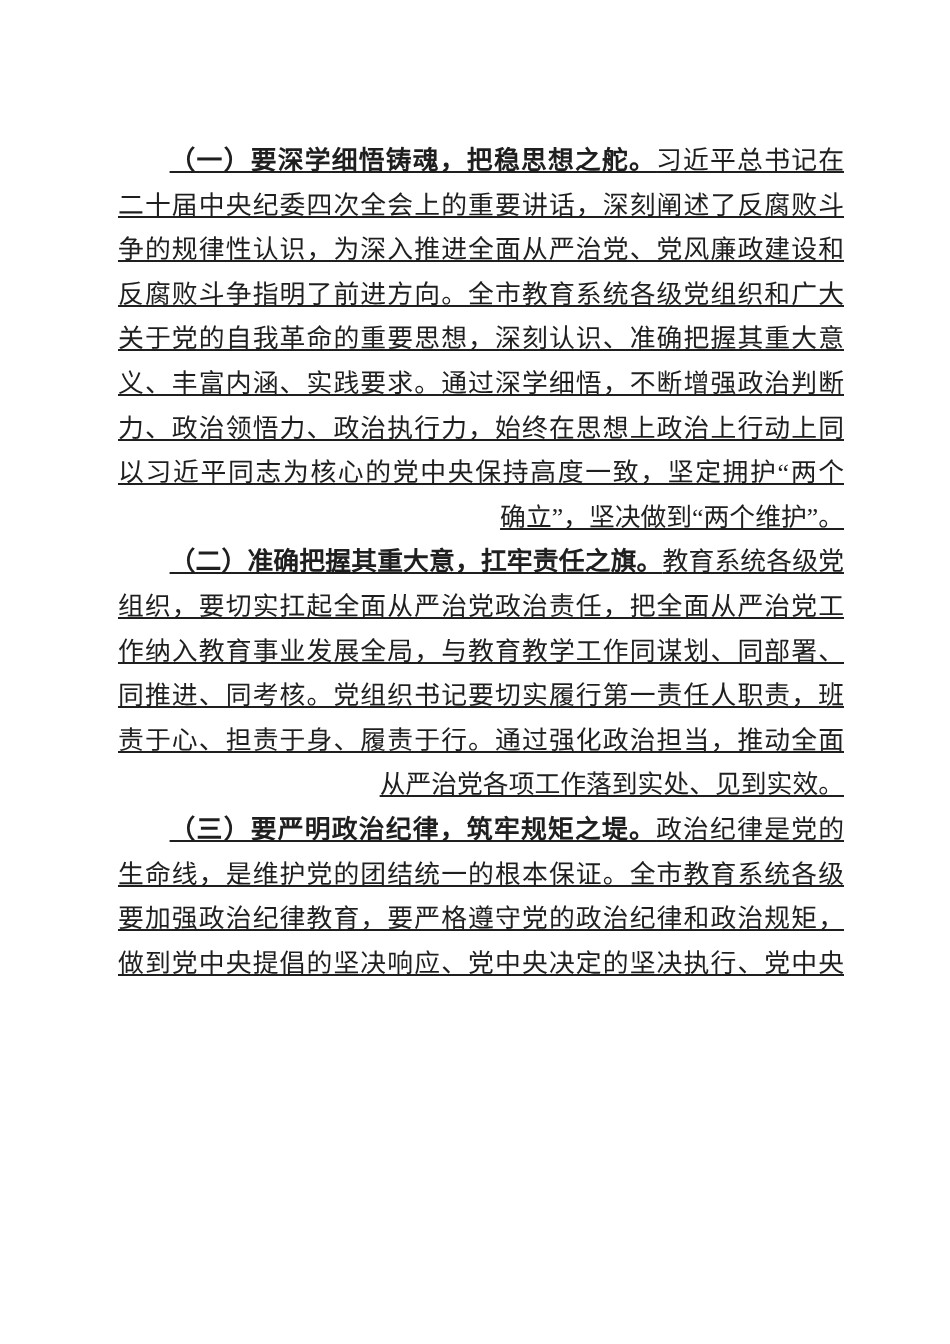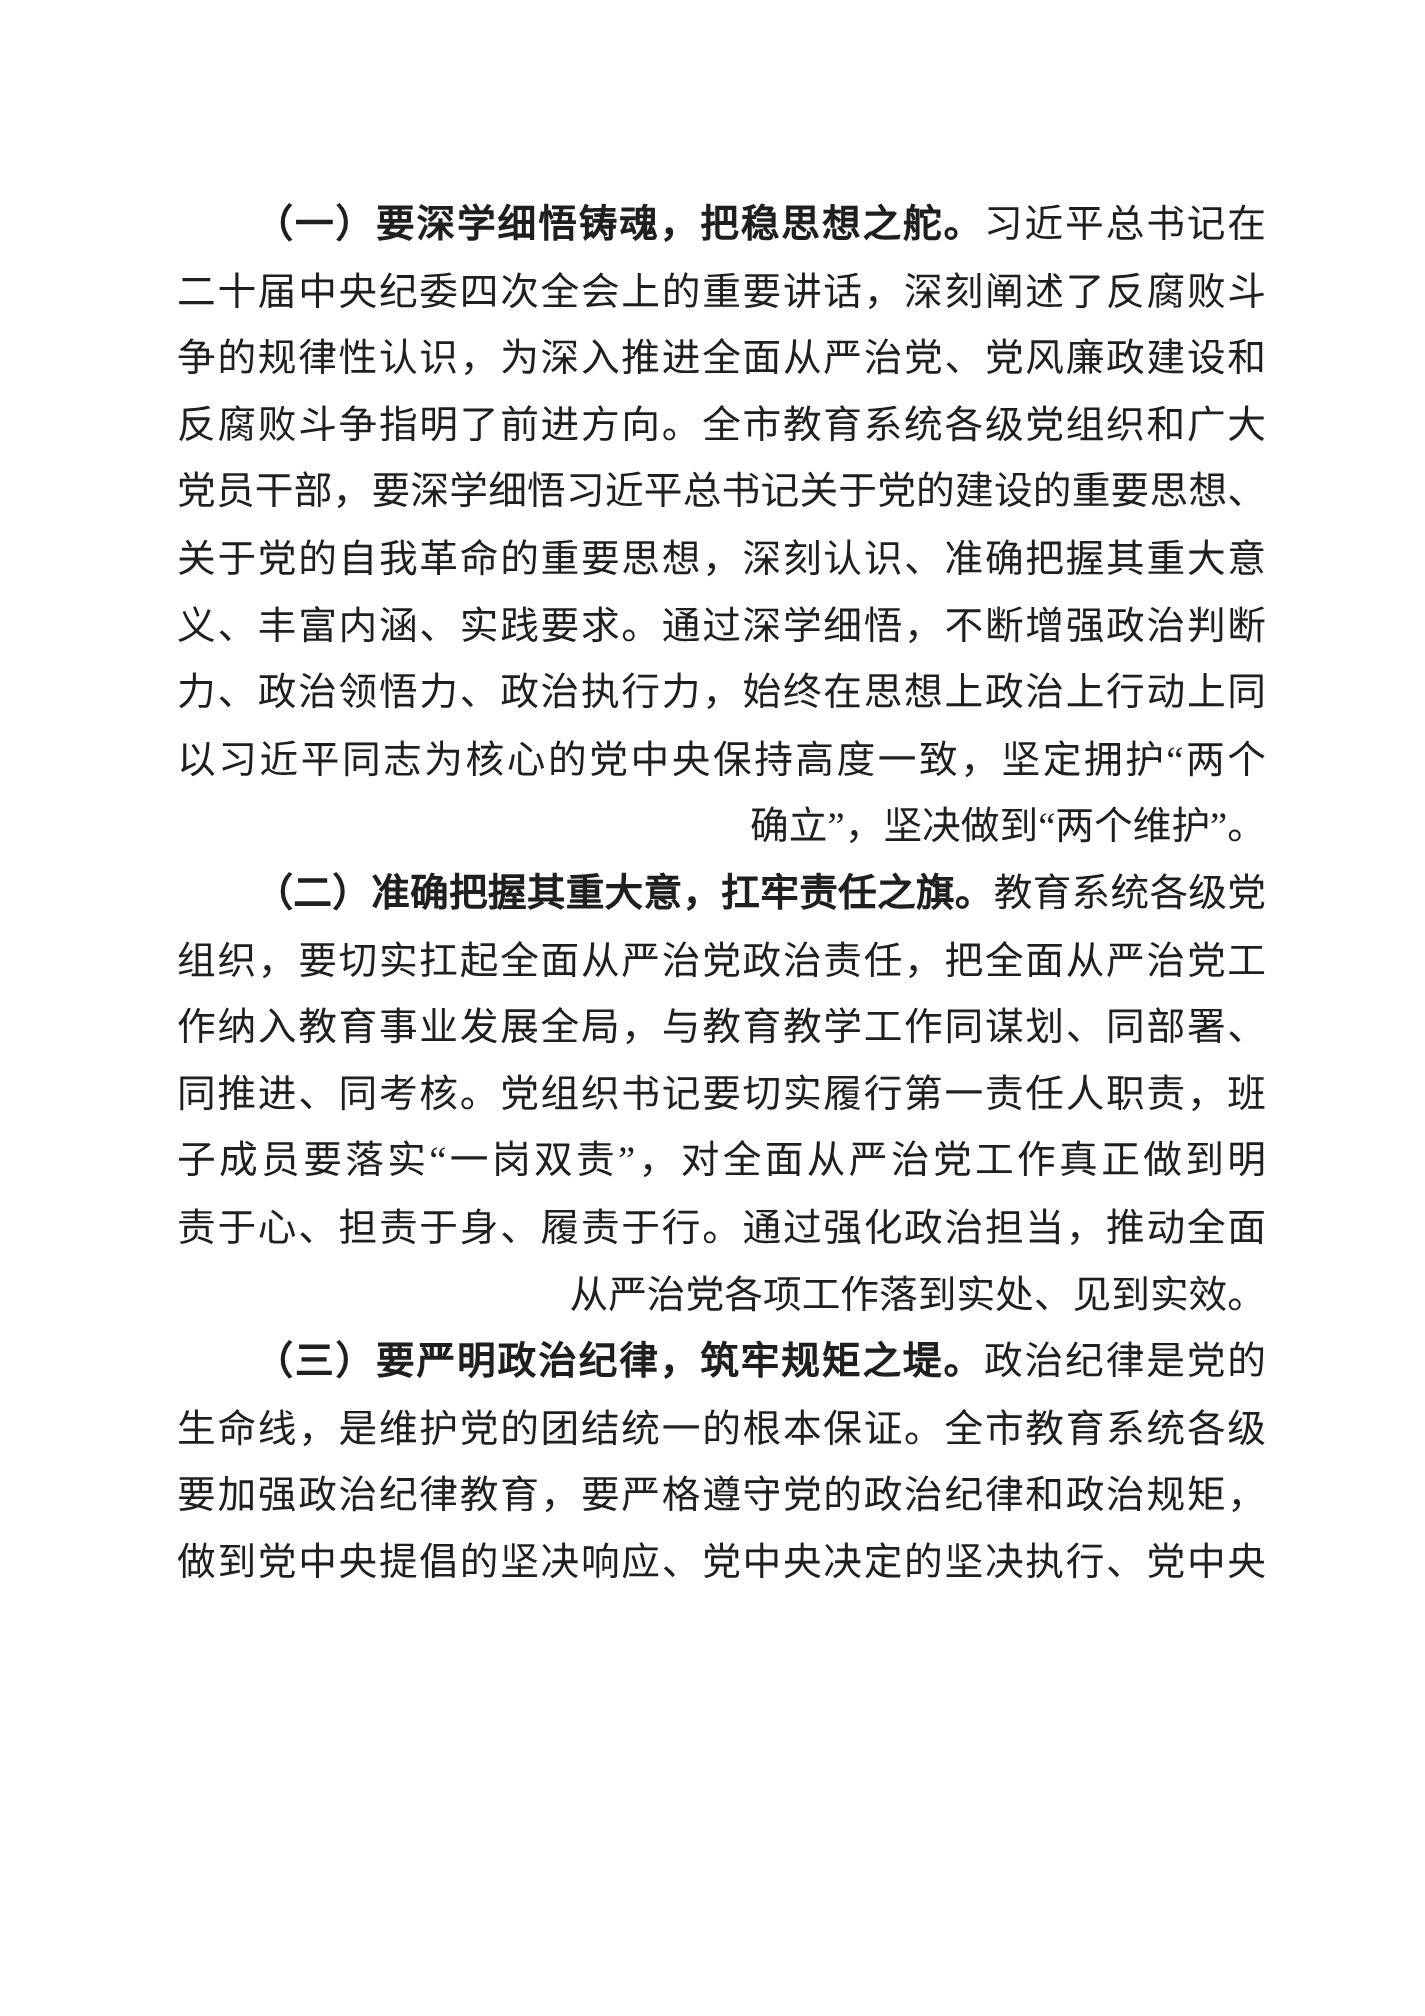--- a/index.html
+++ b/index.html
@@ -11,23 +11,24 @@
     position: relative;
     width: 950px;
     height: 1344px;
     background: #ffffff;
     overflow: hidden;
     font-family: "Liberation Serif", "DejaVu Serif", serif;
   }
   .text-block {
     position: absolute;
     left: 118px;
-    top: 128px;
+    top: 139px;
     width: 726px;
     color: #1f1f1f;
+    text-decoration: underline;
   }
   .paragraph {
     margin: 0;
     padding: 0;
   }
   .line {
     height: 44.6px;
     line-height: 44.6px;
     font-size: 25.8px;
     letter-spacing: 0;
@@ -52,33 +53,31 @@
 </head>
 <body>
 
 <div class="page">
   <div class="text-block" id="doc">
       <div class="paragraph">
         <div class="line indent"><span class="lead">（一）要深学细悟铸魂，把稳思想之舵。</span><span class="body-text">习近平总书记在</span></div>
         <div class="line"><span class="body-text">二十届中央纪委四次全会上的重要讲话，深刻阐述了反腐败斗</span></div>
         <div class="line"><span class="body-text">争的规律性认识，为深入推进全面从严治党、党风廉政建设和</span></div>
         <div class="line"><span class="body-text">反腐败斗争指明了前进方向。全市教育系统各级党组织和广大</span></div>
-        <div class="line"><span class="body-text">党员干部，要深学细悟习近平总书记关于党的建设的重要思想、</span></div>
         <div class="line"><span class="body-text">关于党的自我革命的重要思想，深刻认识、准确把握其重大意</span></div>
         <div class="line"><span class="body-text">义、丰富内涵、实践要求。通过深学细悟，不断增强政治判断</span></div>
         <div class="line"><span class="body-text">力、政治领悟力、政治执行力，始终在思想上政治上行动上同</span></div>
         <div class="line"><span class="body-text">以习近平同志为核心的党中央保持高度一致，坚定拥护“两个</span></div>
         <div class="line nojust"><span class="body-text">确立”，坚决做到“两个维护”。</span></div>
       </div>
       <div class="paragraph">
         <div class="line indent"><span class="lead">（二）准确把握其重大意，扛牢责任之旗。</span><span class="body-text">教育系统各级党</span></div>
         <div class="line"><span class="body-text">组织，要切实扛起全面从严治党政治责任，把全面从严治党工</span></div>
         <div class="line"><span class="body-text">作纳入教育事业发展全局，与教育教学工作同谋划、同部署、</span></div>
         <div class="line"><span class="body-text">同推进、同考核。党组织书记要切实履行第一责任人职责，班</span></div>
-        <div class="line"><span class="body-text">子成员要落实“一岗双责”，对全面从严治党工作真正做到明</span></div>
         <div class="line"><span class="body-text">责于心、担责于身、履责于行。通过强化政治担当，推动全面</span></div>
         <div class="line nojust"><span class="body-text">从严治党各项工作落到实处、见到实效。</span></div>
       </div>
       <div class="paragraph">
         <div class="line indent"><span class="lead">（三）要严明政治纪律，筑牢规矩之堤。</span><span class="body-text">政治纪律是党的</span></div>
         <div class="line"><span class="body-text">生命线，是维护党的团结统一的根本保证。全市教育系统各级</span></div>
         <div class="line"><span class="body-text">要加强政治纪律教育，要严格遵守党的政治纪律和政治规矩，</span></div>
         <div class="line"><span class="body-text">做到党中央提倡的坚决响应、党中央决定的坚决执行、党中央</span></div>
       </div>
     </div>

